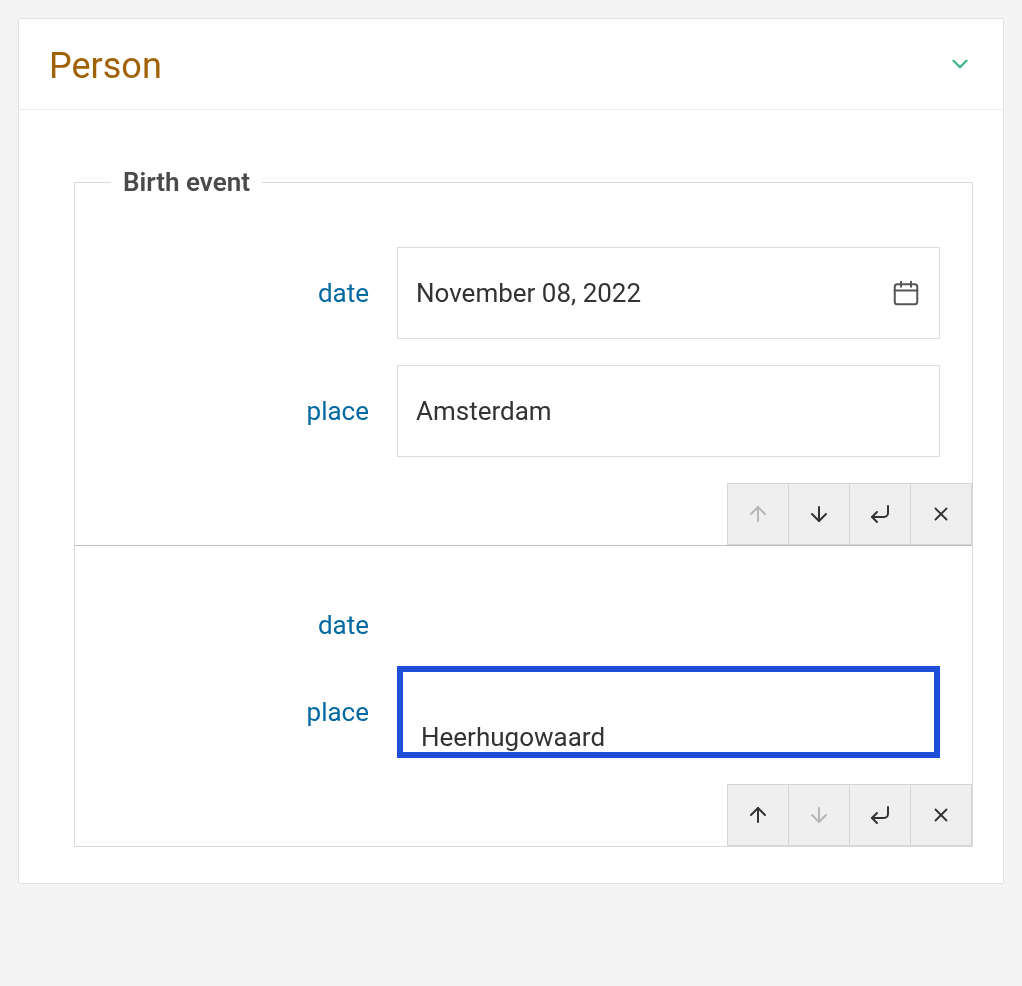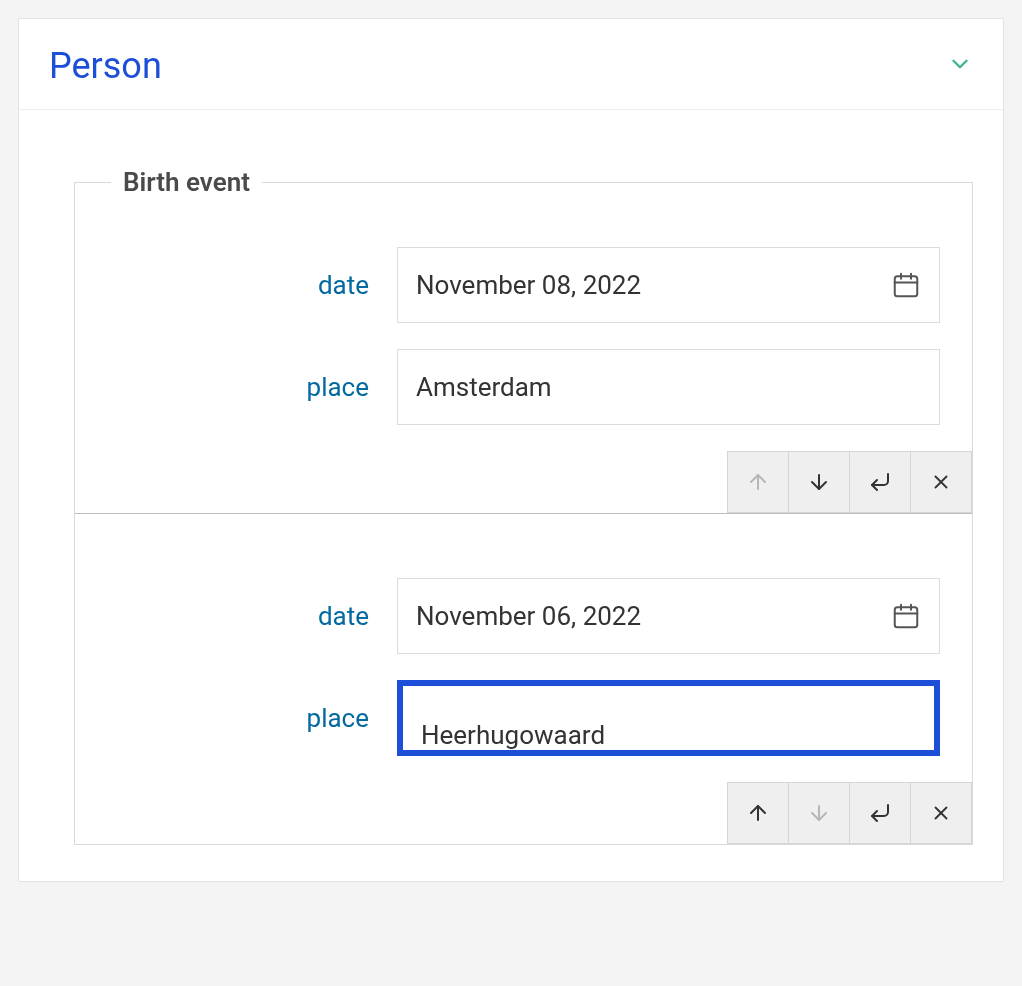--- a/index.html
+++ b/index.html
@@ -21,21 +21,21 @@
   .panel-header {
     display: flex;
     align-items: center;
     justify-content: space-between;
     padding: 26px 30px 22px 30px;
     border-bottom: 1px solid #eee;
   }
   .panel-title {
     font-size: 36px;
     font-weight: 400;
-    color: #1d4ed8;
+    color: #a16207;
     margin: 0;
   }
   .chevron {
     color: #3fb784;
   }
   .panel-body {
     padding: 72px 30px 36px 30px;
   }
   .fieldset {
     position: relative;
@@ -70,21 +70,21 @@
     text-align: right;
     padding-right: 28px;
     font-size: 26px;
     color: #0369a1;
   }
   .row-input {
     flex: 1;
   }
   .input {
     width: 100%;
-    height: 76px;
+    height: 92px;
     border: 1px solid #dcdcdc;
     background: #fff;
     font-size: 26px;
     color: #333;
     padding: 0 18px;
     display: flex;
     align-items: center;
     justify-content: space-between;
   }
   .input.focused {
@@ -190,33 +190,20 @@
                   <line x1="18" y1="6" x2="6" y2="18"></line>
                   <line x1="6" y1="6" x2="18" y2="18"></line>
                 </svg>
             </div>
           </div>
         </div>
 
         <div class="entry">
           <div class="row">
             <div class="row-label">date</div>
-            <div class="row-input">
-              <div class="input">
-                <span class="value">November 06, 2022</span>
-                <span class="cal-icon">
-                  <svg width="30" height="30" viewBox="0 0 24 24" fill="none" stroke="currentColor" stroke-width="1.6" stroke-linecap="round" stroke-linejoin="round">
-                      <rect x="3" y="5" width="18" height="16" rx="2"></rect>
-                      <line x1="3" y1="10" x2="21" y2="10"></line>
-                      <line x1="8" y1="3" x2="8" y2="7"></line>
-                      <line x1="16" y1="3" x2="16" y2="7"></line>
-                    </svg>
-                </span>
-              </div>
-            </div>
           </div>
           <div class="row">
             <div class="row-label">place</div>
             <div class="row-input">
               <div class="input focused">
                 <span class="value">Heerhugowaard</span>
               </div>
             </div>
           </div>
           <div class="actions">

